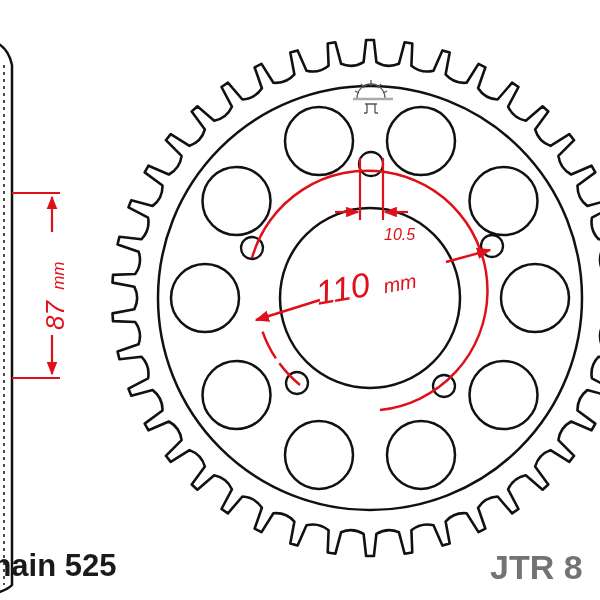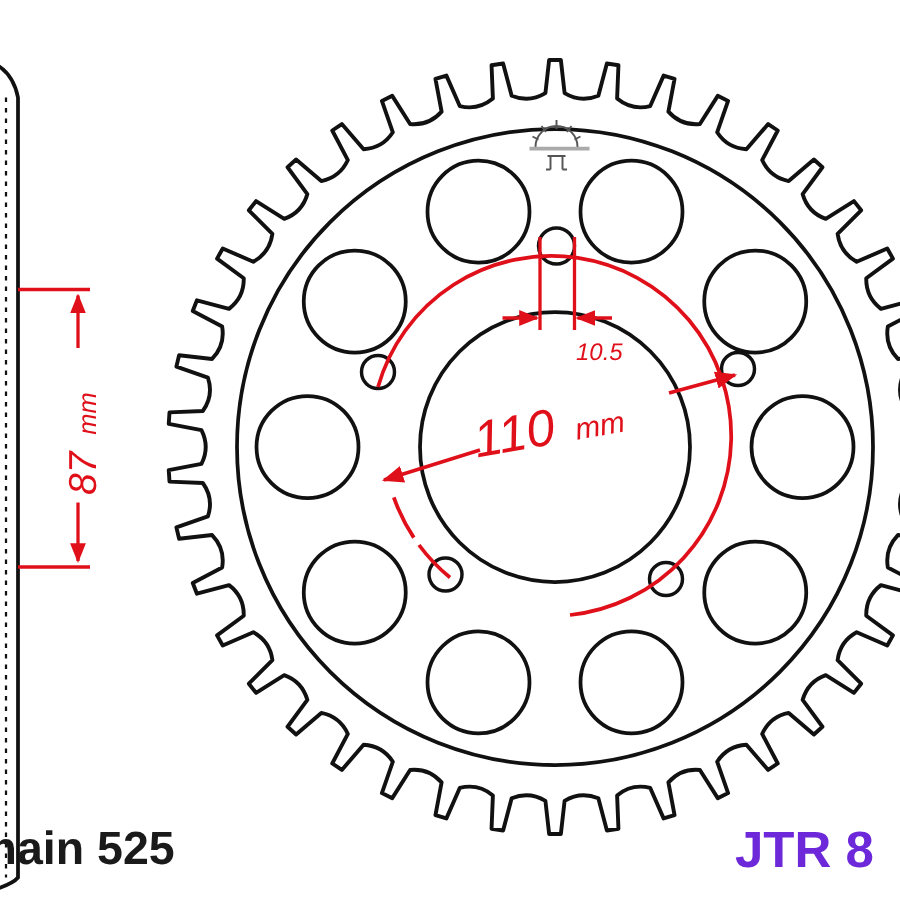--- a/index.html
+++ b/index.html
@@ -33,21 +33,21 @@
       letter-spacing: 0px;
       white-space: nowrap;
     }
     .part-label {
       position: absolute;
       left: 490px;
       top: 548px;
       font-family: "Liberation Sans", sans-serif;
       font-weight: bold;
       font-size: 34px;
-      color: #6d28d9;
+      color: #737373;
       white-space: nowrap;
     }
     .dim-text {
       font-family: "Liberation Sans", sans-serif;
       font-style: italic;
     }
   </style>
 </head>
 <body>
 

